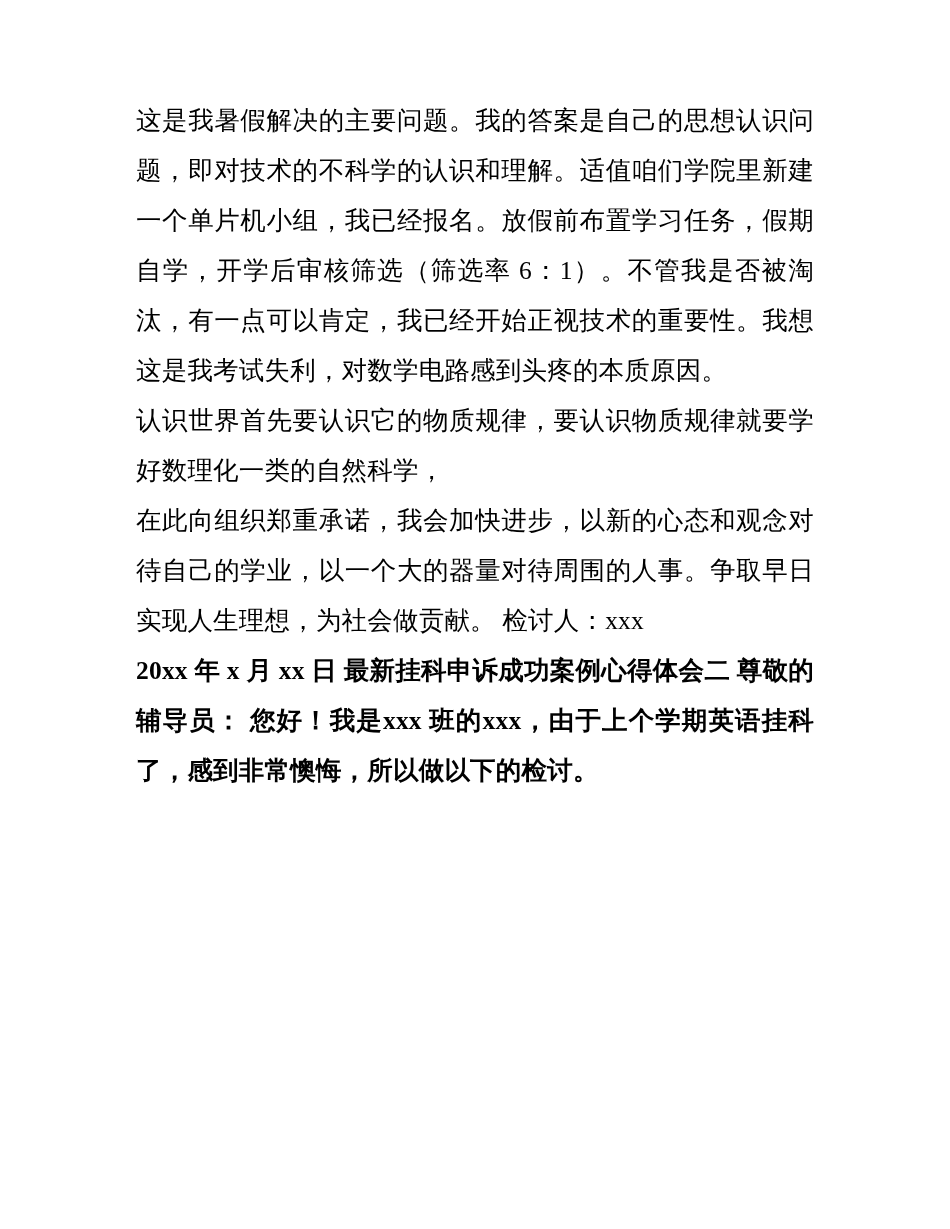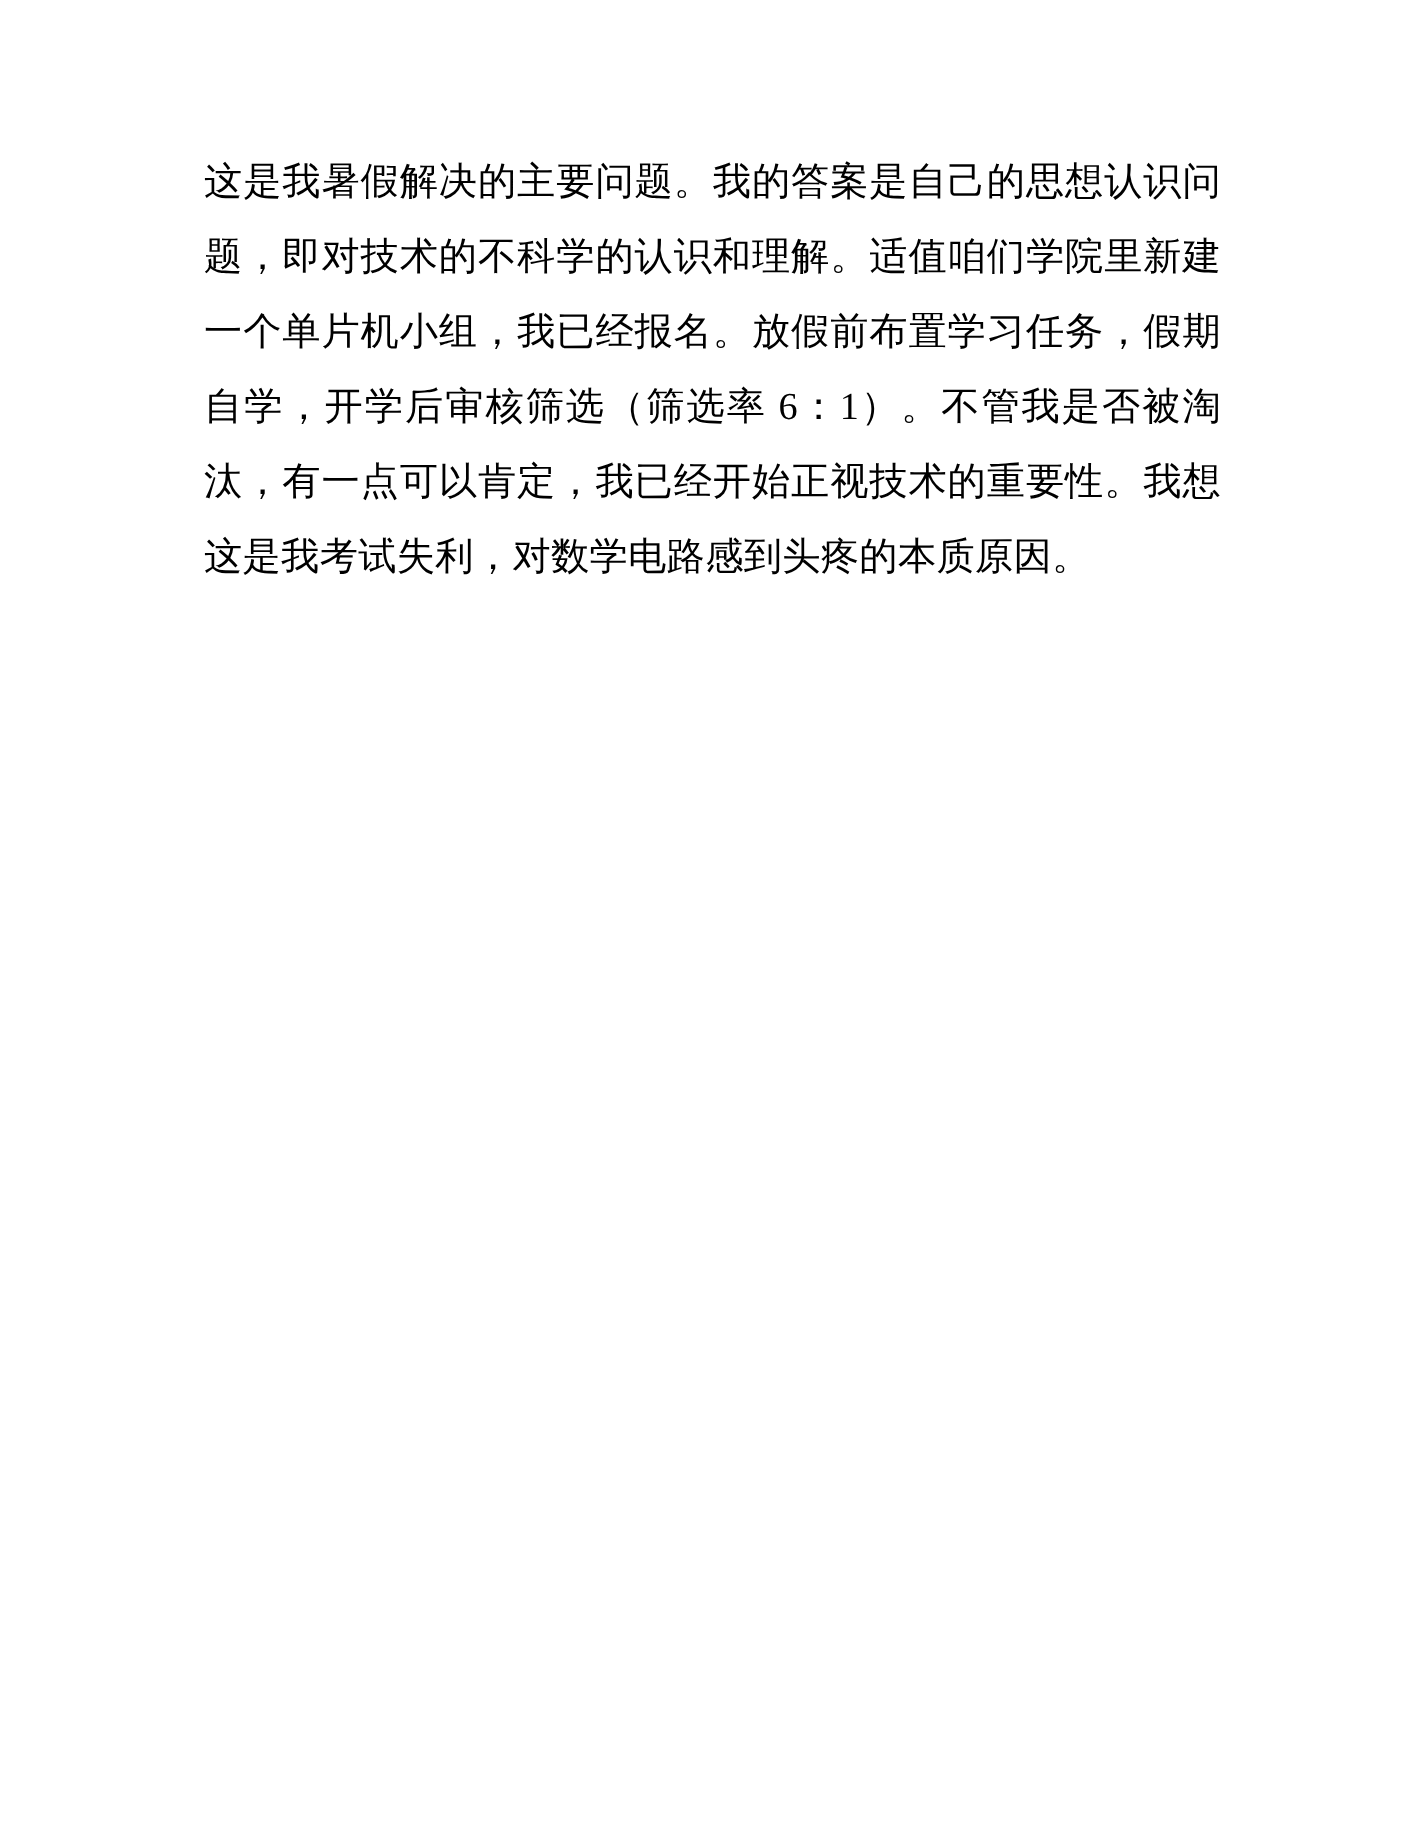--- a/index.html
+++ b/index.html
@@ -36,14 +36,17 @@
   .bold {
     font-weight: bold;
   }
 </style>
 </head>
 <body>
 
 <div class="page">
   <div class="doc-body">
     <p class="para">这是我暑假解决的主要问题。我的答案是自己的思想认识问题，即对技术的不科学的认识和理解。适值咱们学院里新建一个单片机小组，我已经报名。放假前布置学习任务，假期自学，开学后审核筛选（筛选率 6：1）。不管我是否被淘汰，有一点可以肯定，我已经开始正视技术的重要性。我想这是我考试失利，对数学电路感到头疼的本质原因。</p>
+    <p class="para">认识世界首先要认识它的物质规律，要认识物质规律就要学好数理化一类的自然科学，</p>
+    <p class="para">在此向组织郑重承诺，我会加快进步，以新的心态和观念对待自己的学业，以一个大的器量对待周围的人事。争取早日实现人生理想，为社会做贡献。 检讨人：xxx</p>
+    <p class="para bold">20xx 年 x 月 xx 日 最新挂科申诉成功案例心得体会二 尊敬的辅导员： 您好！我是xxx 班的xxx，由于上个学期英语挂科了，感到非常懊悔，所以做以下的检讨。</p>
   </div>
 </div>
 
 </body></html>

